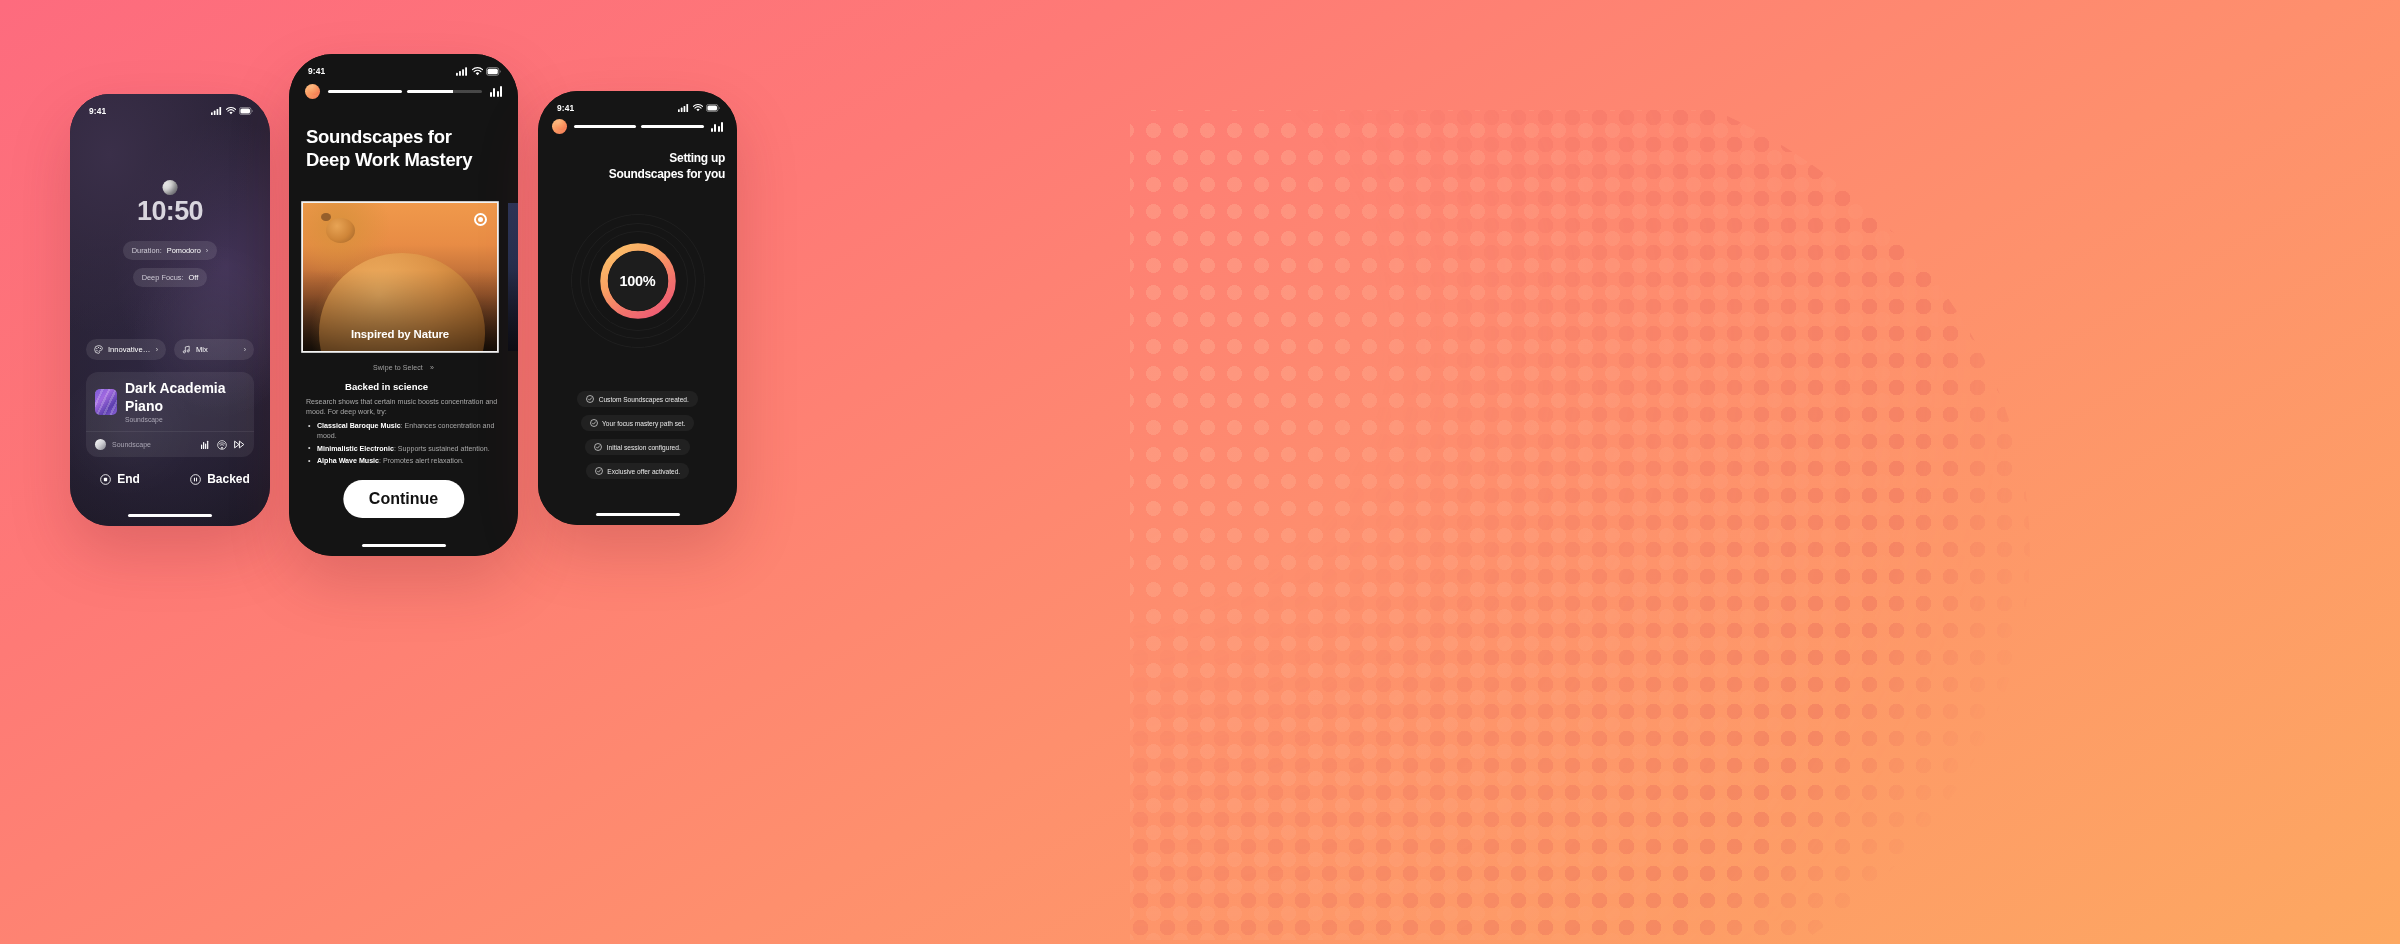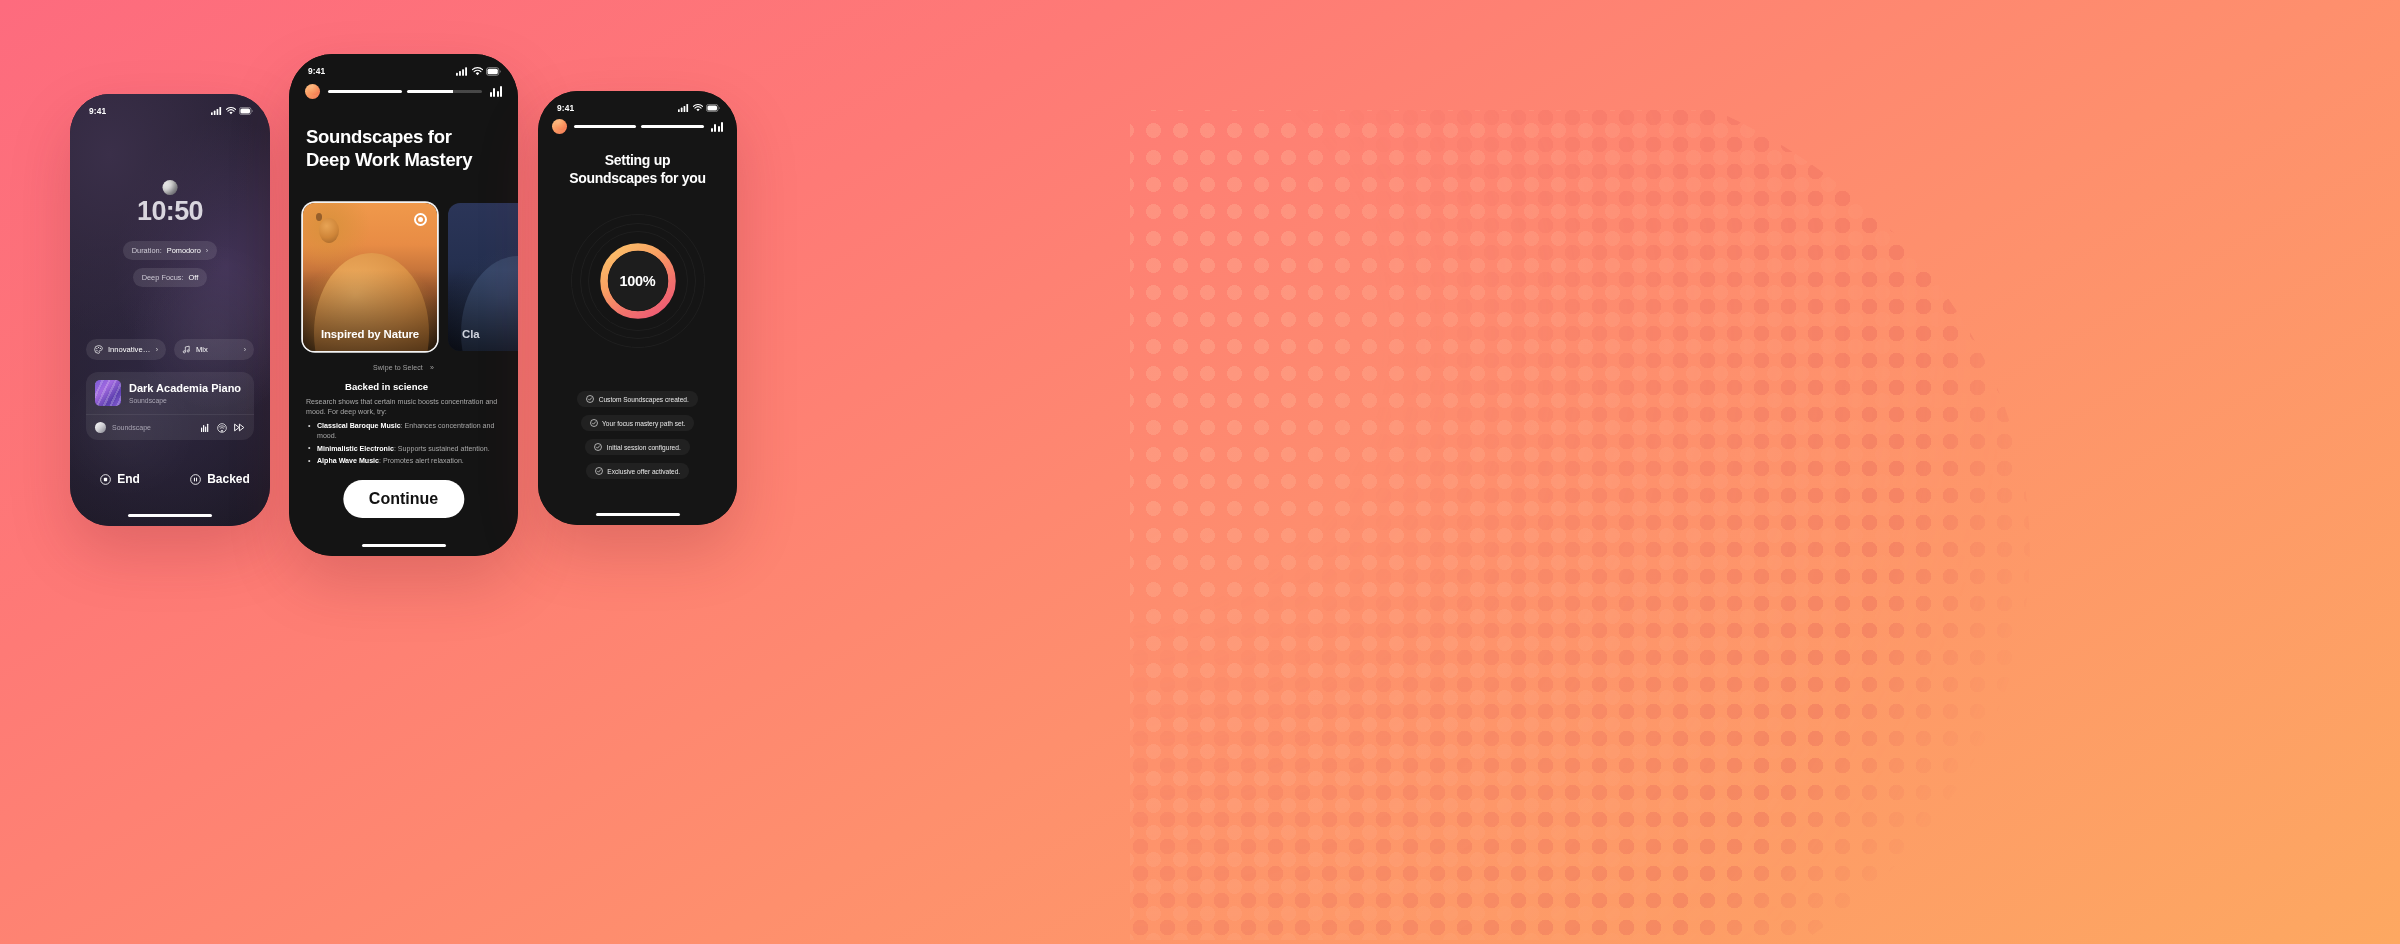--- a/index.html
+++ b/index.html
@@ -100,21 +100,21 @@
   .nowcard{
     position:absolute; left:16px; right:16px; top:278px;
     background:rgba(255,255,255,.07); border-radius:12px; overflow:hidden;
   }
   .nowtop{ display:flex; align-items:center; gap:8px; padding:8px 9px; }
   .art{ width:26px; height:26px; border-radius:5px;
     background:linear-gradient(135deg,#7b5bd6 0%, #a26ae0 35%, #5c3fae 70%, #8b63d8 100%);
     position:relative; overflow:hidden; }
   .art::after{ content:""; position:absolute; inset:0;
     background:repeating-linear-gradient(115deg, rgba(255,255,255,.20) 0 2px, rgba(255,255,255,0) 2px 6px); }
-  .nowtitle{ color:#fff; font-size:11px; font-weight:700; line-height:1.25; }
+  .nowtitle{ color:#fff; font-size:14px; font-weight:700; line-height:1.25; }
   .nowsub{ color:#a9a5b3; font-size:6.8px; margin-top:1px; }
   .nowbar{ display:flex; align-items:center; gap:6px; padding:7px 9px;
     border-top:1px solid rgba(255,255,255,.07); }
   .nowbar .dot{ width:11px; height:11px; border-radius:50%;
     background:linear-gradient(135deg,#fff 0%, #cfcfd4 50%, #7e7e88 100%); }
   .nowbar .nm{ color:#a9a5b3; font-size:7px; flex:1; }
   .nowbar .icons{ display:flex; align-items:center; gap:7px; }
 
   .ctrlrow{ position:absolute; left:0; right:0; bottom:40px; display:flex; }
   .ctrl{ flex:1; display:flex; align-items:center; justify-content:center; gap:6px;
@@ -140,26 +140,26 @@
     mix-blend-mode:overlay; }
   .steps{ flex:1; display:flex; gap:5px; align-items:center; }
   .step{ height:3.6px; border-radius:3px; background:rgba(255,255,255,.16); flex:1; }
   .step.on{ background:#fff; }
   .step.half{ background:linear-gradient(90deg,#fff 0 62%, rgba(255,255,255,.22) 62% 100%); }
   .eq{ display:flex; align-items:flex-end; gap:1.6px; height:11px; flex:none; }
   .eq i{ display:block; width:1.9px; background:#fff; border-radius:1px; }
 
   .bigtitle{ position:absolute; left:17px; right:17px; top:72px;
     color:#fff; font-size:18.5px; font-weight:700; line-height:1.22; letter-spacing:-.3px; }
-  #phone3 .bigtitle{ top:60px; left:12px; right:12px; text-align:center;
-    font-size:14px; line-height:1.3; }
+  #phone3 .bigtitle{ top:60px; left:12px; right:12px; text-align:right;
+    font-size:12px; line-height:1.3; }
 
   
   .cards{ position:absolute; left:14px; right:0; top:149px; display:flex; gap:11px; }
-  .card{ width:134px; height:148px; border-radius:12px; position:relative;
+  .card{ width:194px; height:148px; border-radius:0; position:relative;
     overflow:hidden; flex:none; }
   .card.active{ box-shadow:0 0 0 1.8px rgba(255,255,255,.95); }
   .card .cimg{ position:absolute; inset:0; }
   .card1 .cimg{
     background:
       radial-gradient(circle at 48% 88%, #e4a24a 0%, #d8913f 22%, rgba(216,145,63,0) 52%),
       radial-gradient(circle at 18% 16%, #d9913c 0%, rgba(217,145,60,0) 26%),
       linear-gradient(180deg,#f0994b 0%, #e88c45 28%, #a85f31 62%, #2a1c10 100%);
   }
   .card1 .planet{

